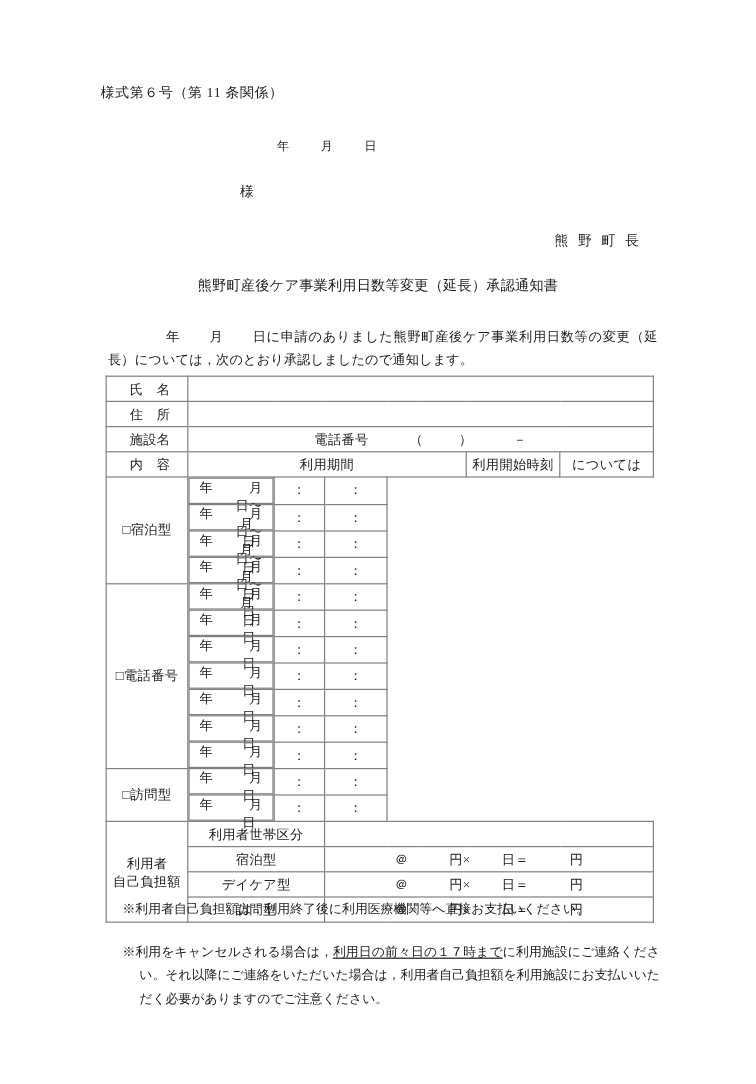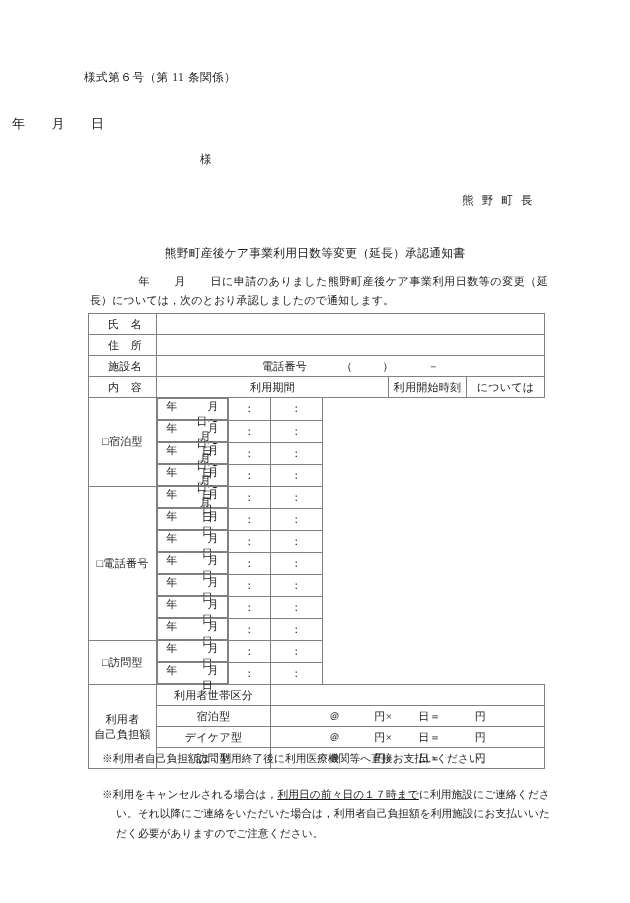--- a/index.html
+++ b/index.html
@@ -27,25 +27,25 @@
     position: absolute;
     left: 72px;
     top: 70px;
     font-size: 11.5px;
     letter-spacing: 0.6px;
     white-space: nowrap;
     margin-left: 12px;
   }
   .date-line {
     position: absolute;
-    left: 12px;
+    left: 0;
     top: 115px;
     width: 545px;
-    text-align: left;
-    font-size: 13px;
+    text-align: center;
+    font-size: 10px;
     letter-spacing: 0.5px;
   }
   .date-line .sp { display: inline-block; width: 26px; }
 
   .addressee {
     position: absolute;
     left: 200px;
     top: 152px;
     font-size: 11.5px;
     letter-spacing: 0.5px;
@@ -56,21 +56,21 @@
     top: 193px;
     width: 535px;
     text-align: right;
     font-size: 11.5px;
     letter-spacing: 2.6px;
   }
 
   .doc-title {
     position: absolute;
     left: 0;
-    top: 246px;
+    top: 231px;
     width: 630px;
     text-align: center;
     font-size: 11.8px;
     letter-spacing: 0.2px;
   }
 
   .intro {
     position: absolute;
     left: 90px;
     top: 272px;

